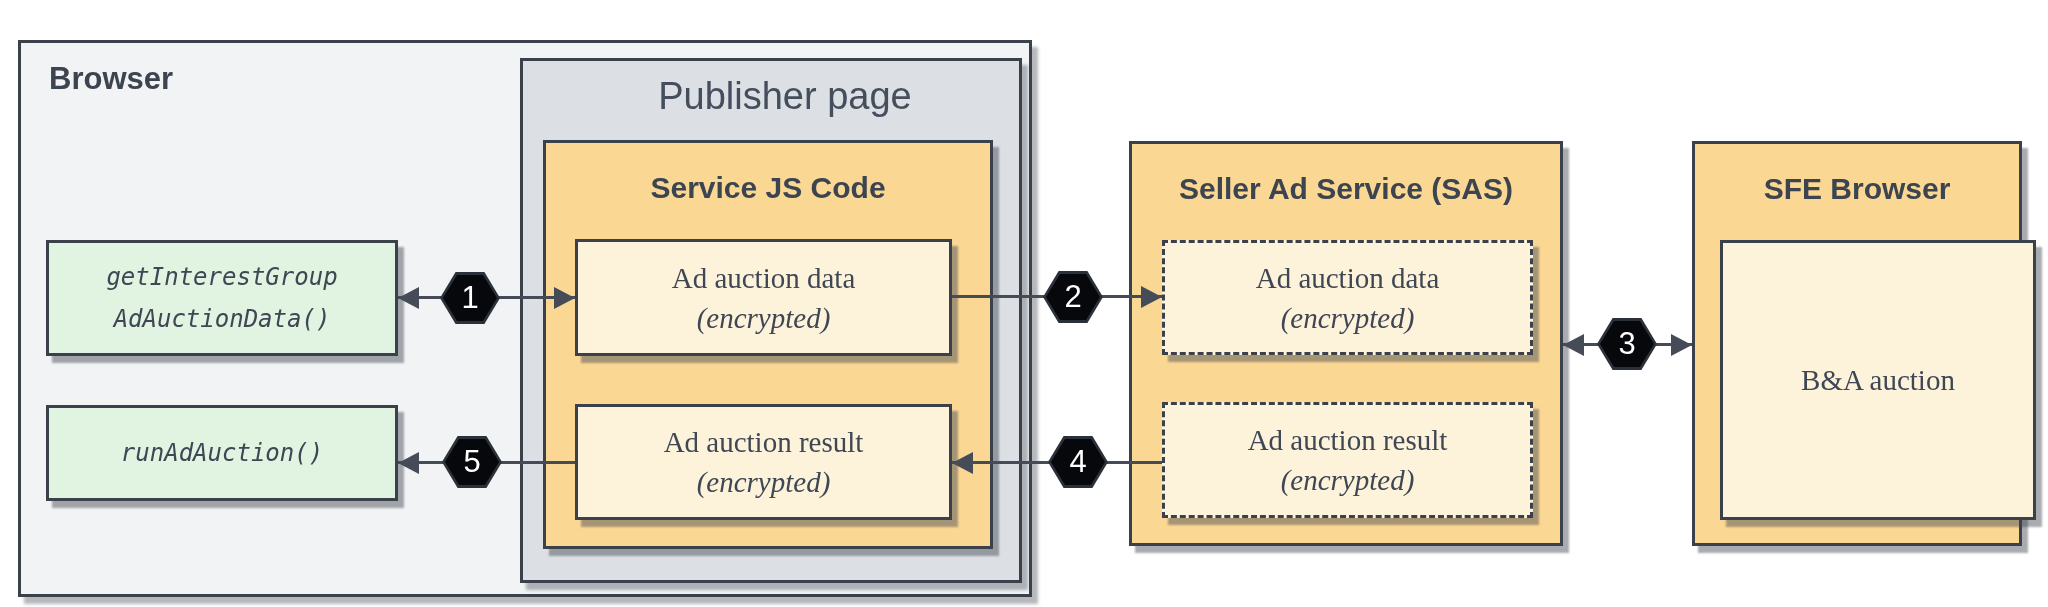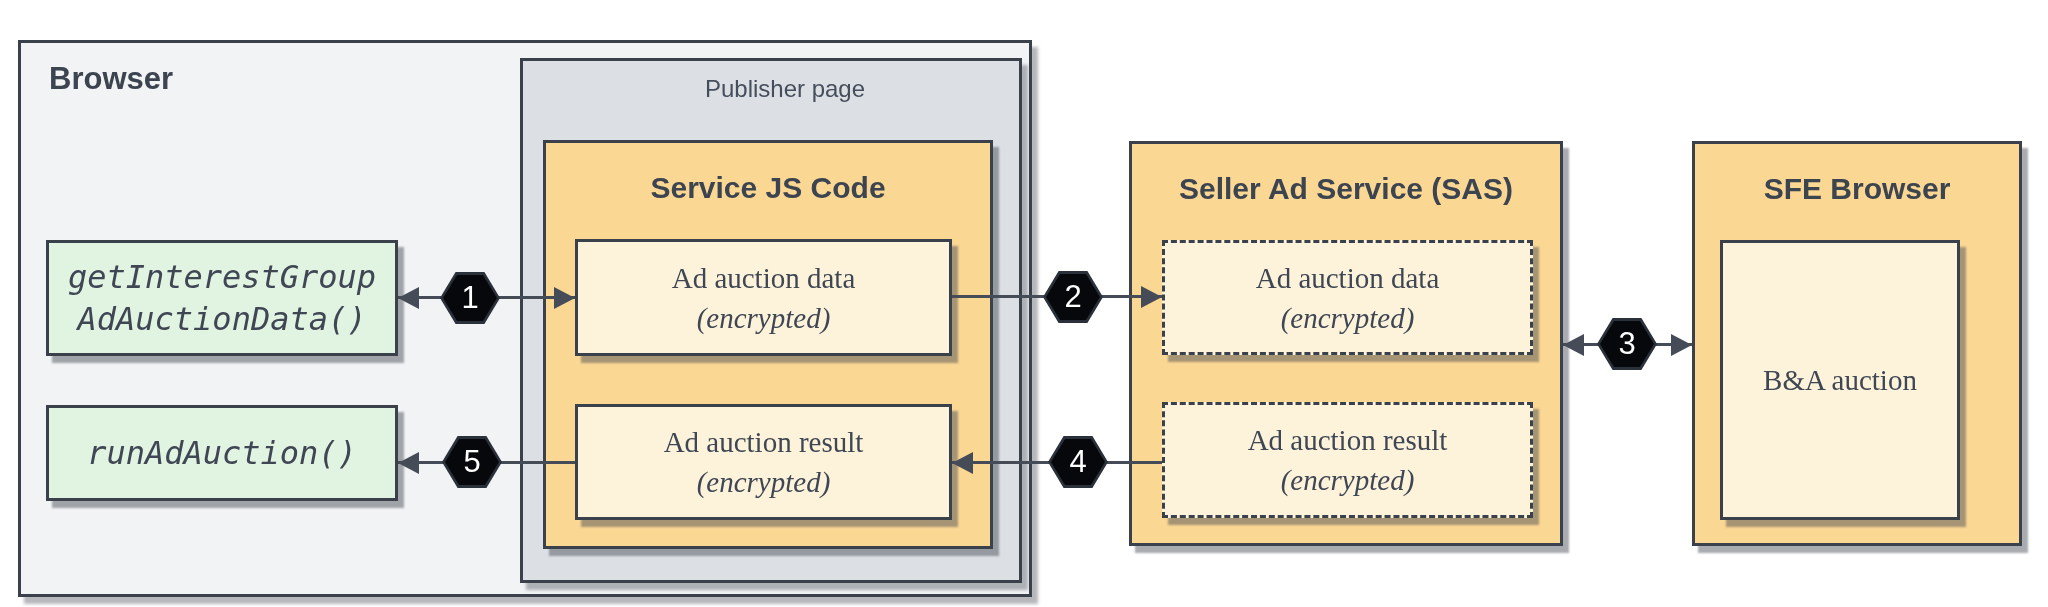--- a/index.html
+++ b/index.html
@@ -12,27 +12,27 @@
   .shadow-lg{box-shadow:6px 7px 3px rgba(62,68,77,0.38);}
   .shadow-sm{box-shadow:6px 7px 2px rgba(62,68,77,0.45);}
 
   .browser-bg{background:var(--browser_bg,#f1f3f5);z-index:1;}
   .publisher-bg{background:var(--publisher_bg,#dcdfe4);z-index:2;}
   .orange-bg{background:var(--orange,#fbd794);z-index:3;}
   .cream-bg{background:var(--cream,#fdf3da);z-index:4;font-family:Liberation Serif, serif;}
   .green-bg{background:var(--green,#e1f3e1);z-index:4;}
 
   .browser-label{position:absolute;left:28px;top:18px;font-size:31px;font-weight:bold;color:var(--text,#3c4450);}
-  .center-title{position:absolute;left:0;right:0;top:14px;text-align:center;font-size:24px;color:#454e5c;padding-left:28px;}
+  .center-title{position:absolute;left:0;right:0;top:14px;text-align:center;font-size:38px;color:#454e5c;padding-left:28px;}
   .bold-title{position:absolute;left:0;right:0;top:28px;text-align:center;font-size:30px;font-weight:bold;color:var(--text,#3c4450);}
 
   .two-line{display:flex;flex-direction:column;align-items:center;justify-content:center;
     font-size:29px;line-height:40px;color:#3f4654;text-align:center;}
   .em{font-style:italic;}
-  .code{font-family:"DejaVu Sans Mono", monospace;font-style:italic;font-size:32px;line-height:42px;}
+  .code{font-family:"DejaVu Sans Mono", monospace;font-style:italic;font-size:24px;line-height:42px;}
 
   .dashed{border:3px dashed var(--border,#3a414b);}
 
   .line{position:absolute;height:3px;background:var(--arrow,#454c58);z-index:10;}
   .head{position:absolute;width:0;height:0;border-top:11px solid transparent;border-bottom:11px solid transparent;z-index:10;}
   .head-left{border-right:21px solid var(--arrow,#454c58);}
   .head-right{border-left:21px solid var(--arrow,#454c58);}
 
   .hex{position:absolute;width:60px;height:52px;z-index:11;
     clip-path:polygon(0 50%,26% 0,74% 0,100% 50%,74% 100%,26% 100%);
@@ -89,21 +89,21 @@
 
   <div class="abs dashed cream-bg shadow-sm two-line" style="left:1162px;top:384px;width:371px;height:116px;">
     <div>Ad auction result</div>
     <div class="em">(encrypted)</div>
   </div>
 
   <div class="abs frame orange-bg shadow-sm" style="left:1692px;top:123px;width:330px;height:405px;">
     <div class="bold-title">SFE Browser</div>
   </div>
 
-  <div class="abs frame cream-bg shadow-sm two-line" style="left:1720px;top:222px;width:240px;height:280px;">
+  <div class="abs frame cream-bg shadow-sm two-line" style="left:1720px;top:222px;width:316px;height:280px;">
     <div>B&amp;A auction</div>
   </div>
 
   <div>
     <div class="line" style="left:398px;top:278px;width:177px;"></div>
     <div class="head head-left" style="left:398px;top:269px;"></div>
     <div class="head head-right" style="left:554px;top:269px;"></div>
     <div class="hex" style="left:440px;top:254px;">
       <div class="hex-inner">1</div>
     </div>

